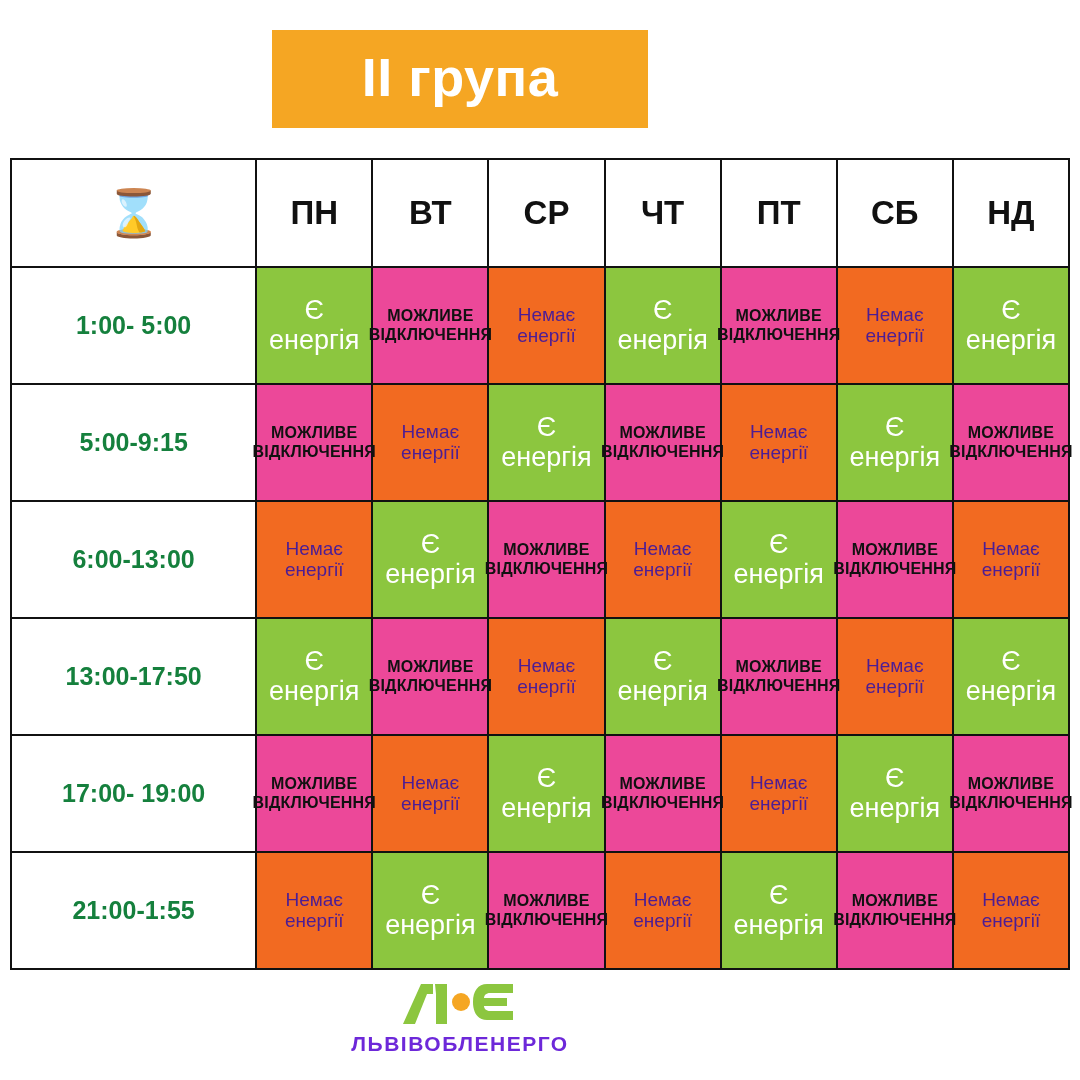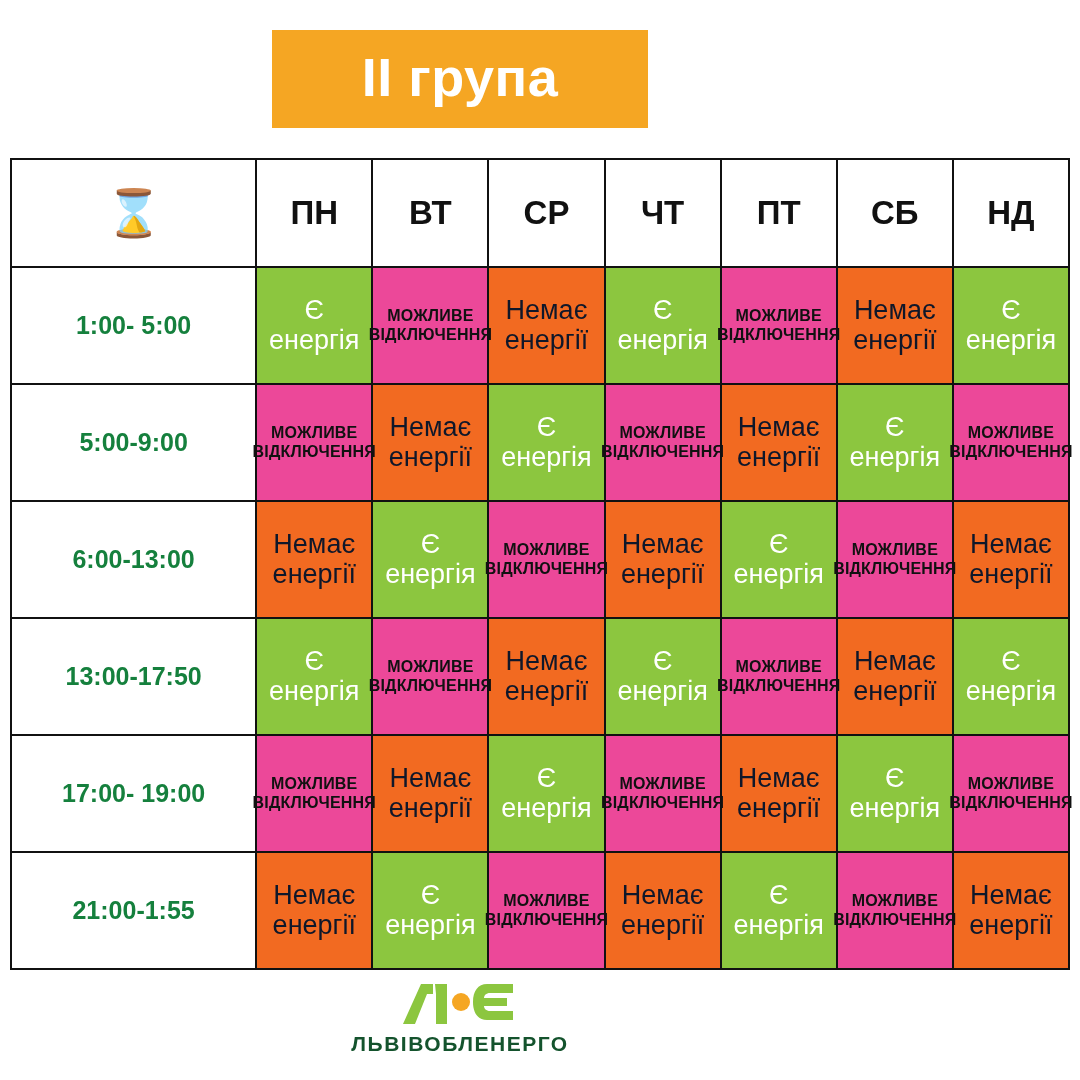--- a/index.html
+++ b/index.html
@@ -94,22 +94,22 @@
   
   .state-on .cell-inner {
     background: #8cc63f;
     color: #ffffff;
     font-size: 27px;
     line-height: 1.08;
     padding: 6px 2px;
   }
   .state-off .cell-inner {
     background: #f26a21;
-    color: #0f172a;
-    font-size: 27px;
+    color: #4c1d95;
+    font-size: 19px;
     line-height: 1.08;
     padding: 6px 2px;
   }
   .state-maybe .cell-inner {
     background: #ec4899;
     color: #111111;
     font-size: 16px;
     font-weight: bold;
     line-height: 1.15;
     padding: 6px 2px;
@@ -127,21 +127,21 @@
     flex-direction: column;
     align-items: center;
   }
   .logo-mark {
     display: block;
   }
   .logo-text {
     margin-top: 6px;
     font-size: 21px;
     font-weight: bold;
-    color: #14532d;
+    color: #6d28d9;
     letter-spacing: 1.5px;
   }
 </style>
 </head>
 <body>
 
 <div class="page">
 
   <div class="title-wrap">
     <div class="title-badge">II група</div>
@@ -213,21 +213,21 @@
               </div>
             </td>
             <td class="cell state-on">
               <div class="cell-inner">
                 <span>Є</span>
                 <span>енергія</span>
               </div>
             </td>
           </tr>
           <tr>
-            <td class="time-cell">5:00-9:00</td>
+            <td class="time-cell">5:00-9:15</td>
             <td class="cell state-maybe">
               <div class="cell-inner">
                 <span>МОЖЛИВЕ</span>
                 <span>ВІДКЛЮЧЕННЯ</span>
               </div>
             </td>
             <td class="cell state-off">
               <div class="cell-inner">
                 <span>Немає</span>
                 <span>енергії</span>

